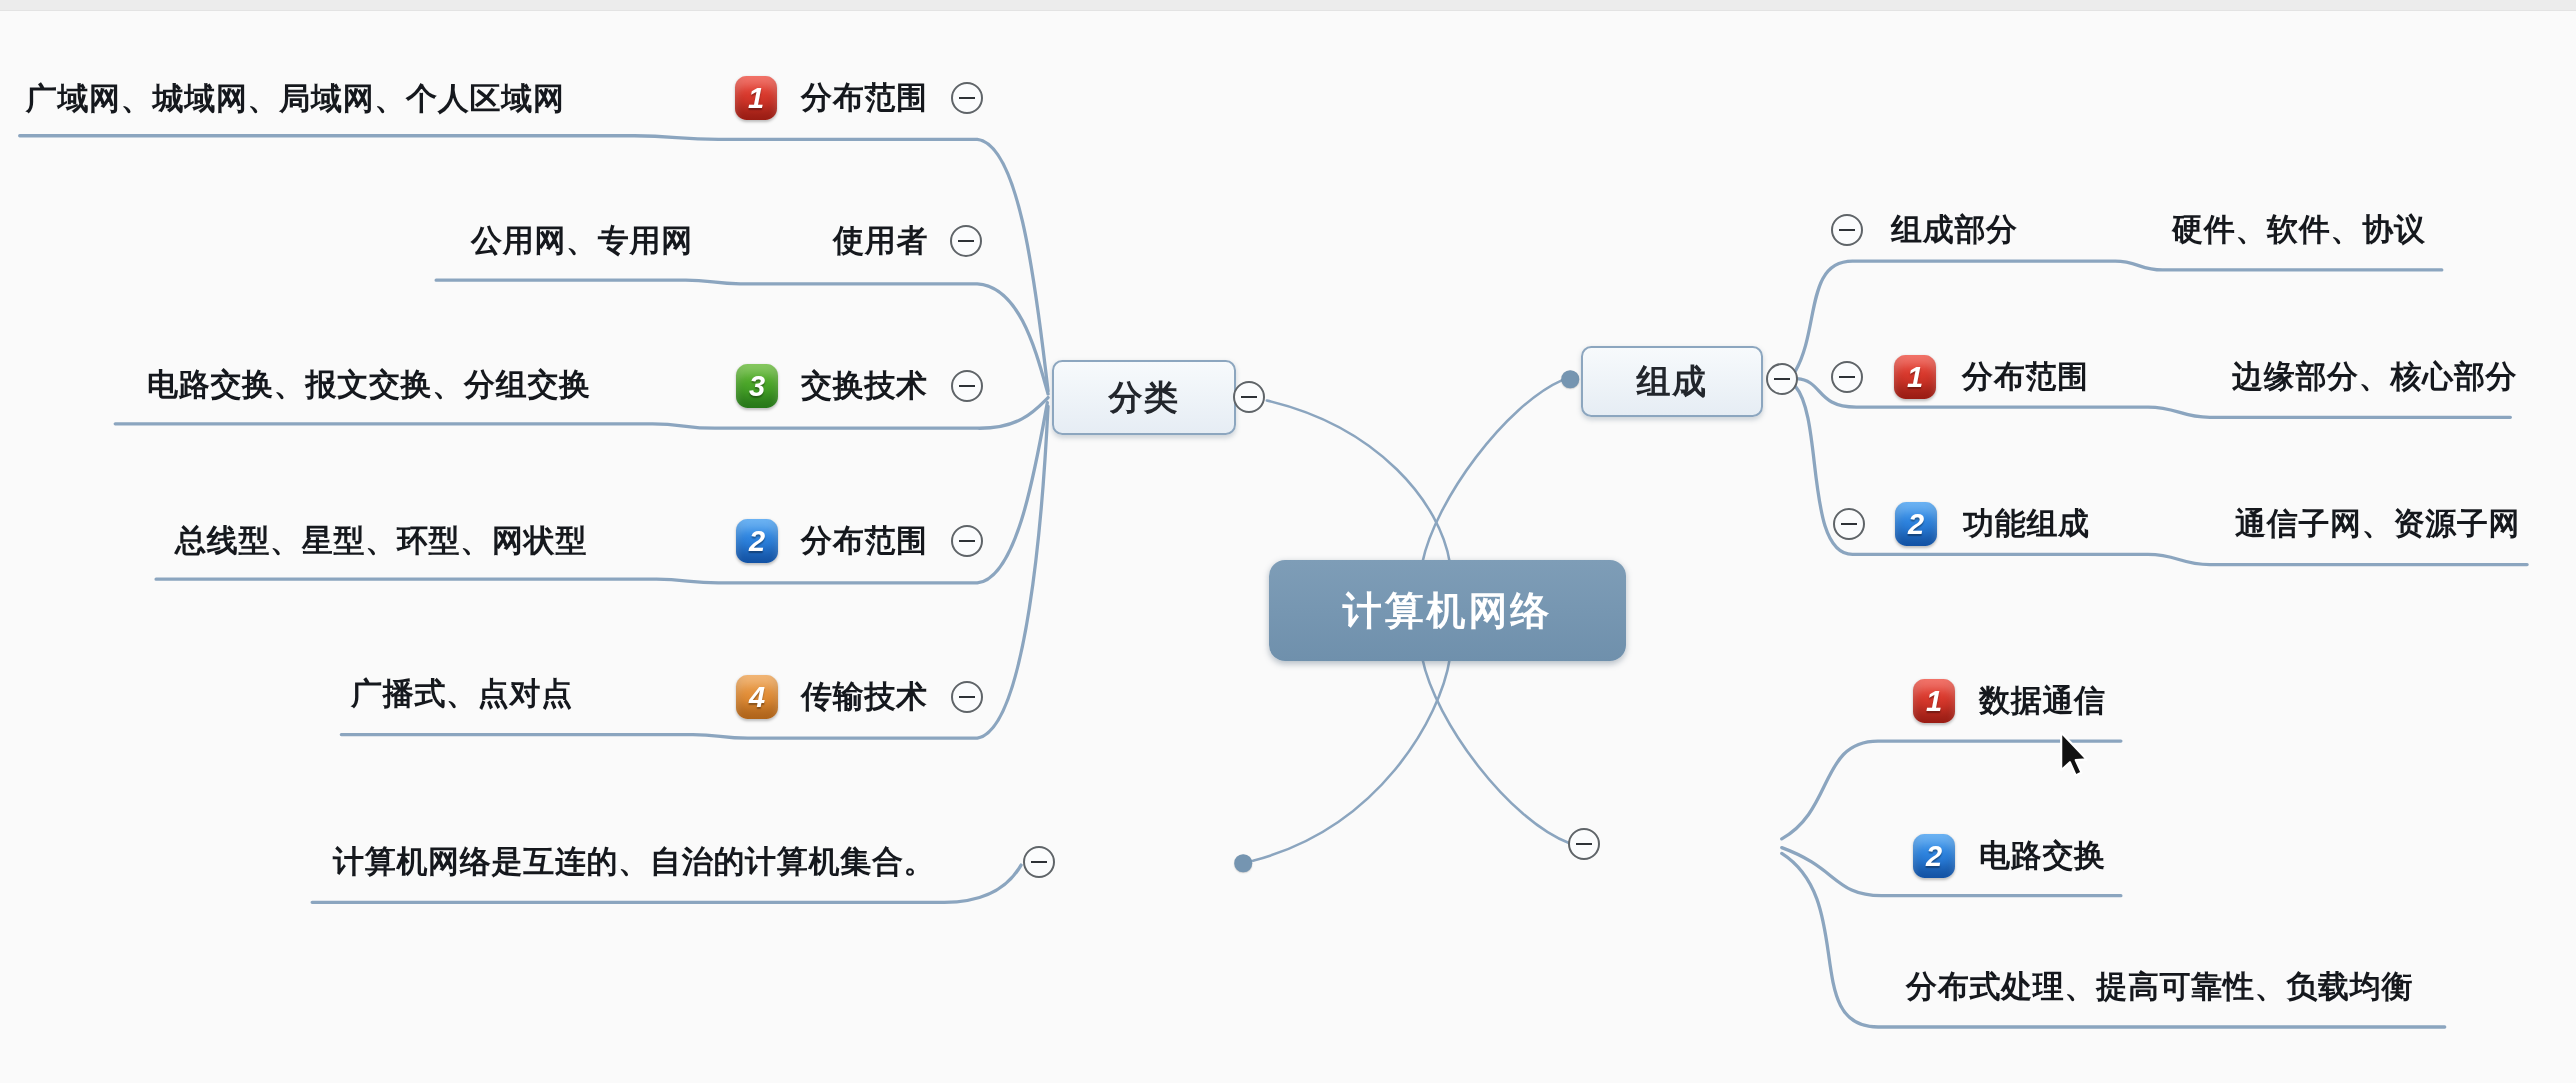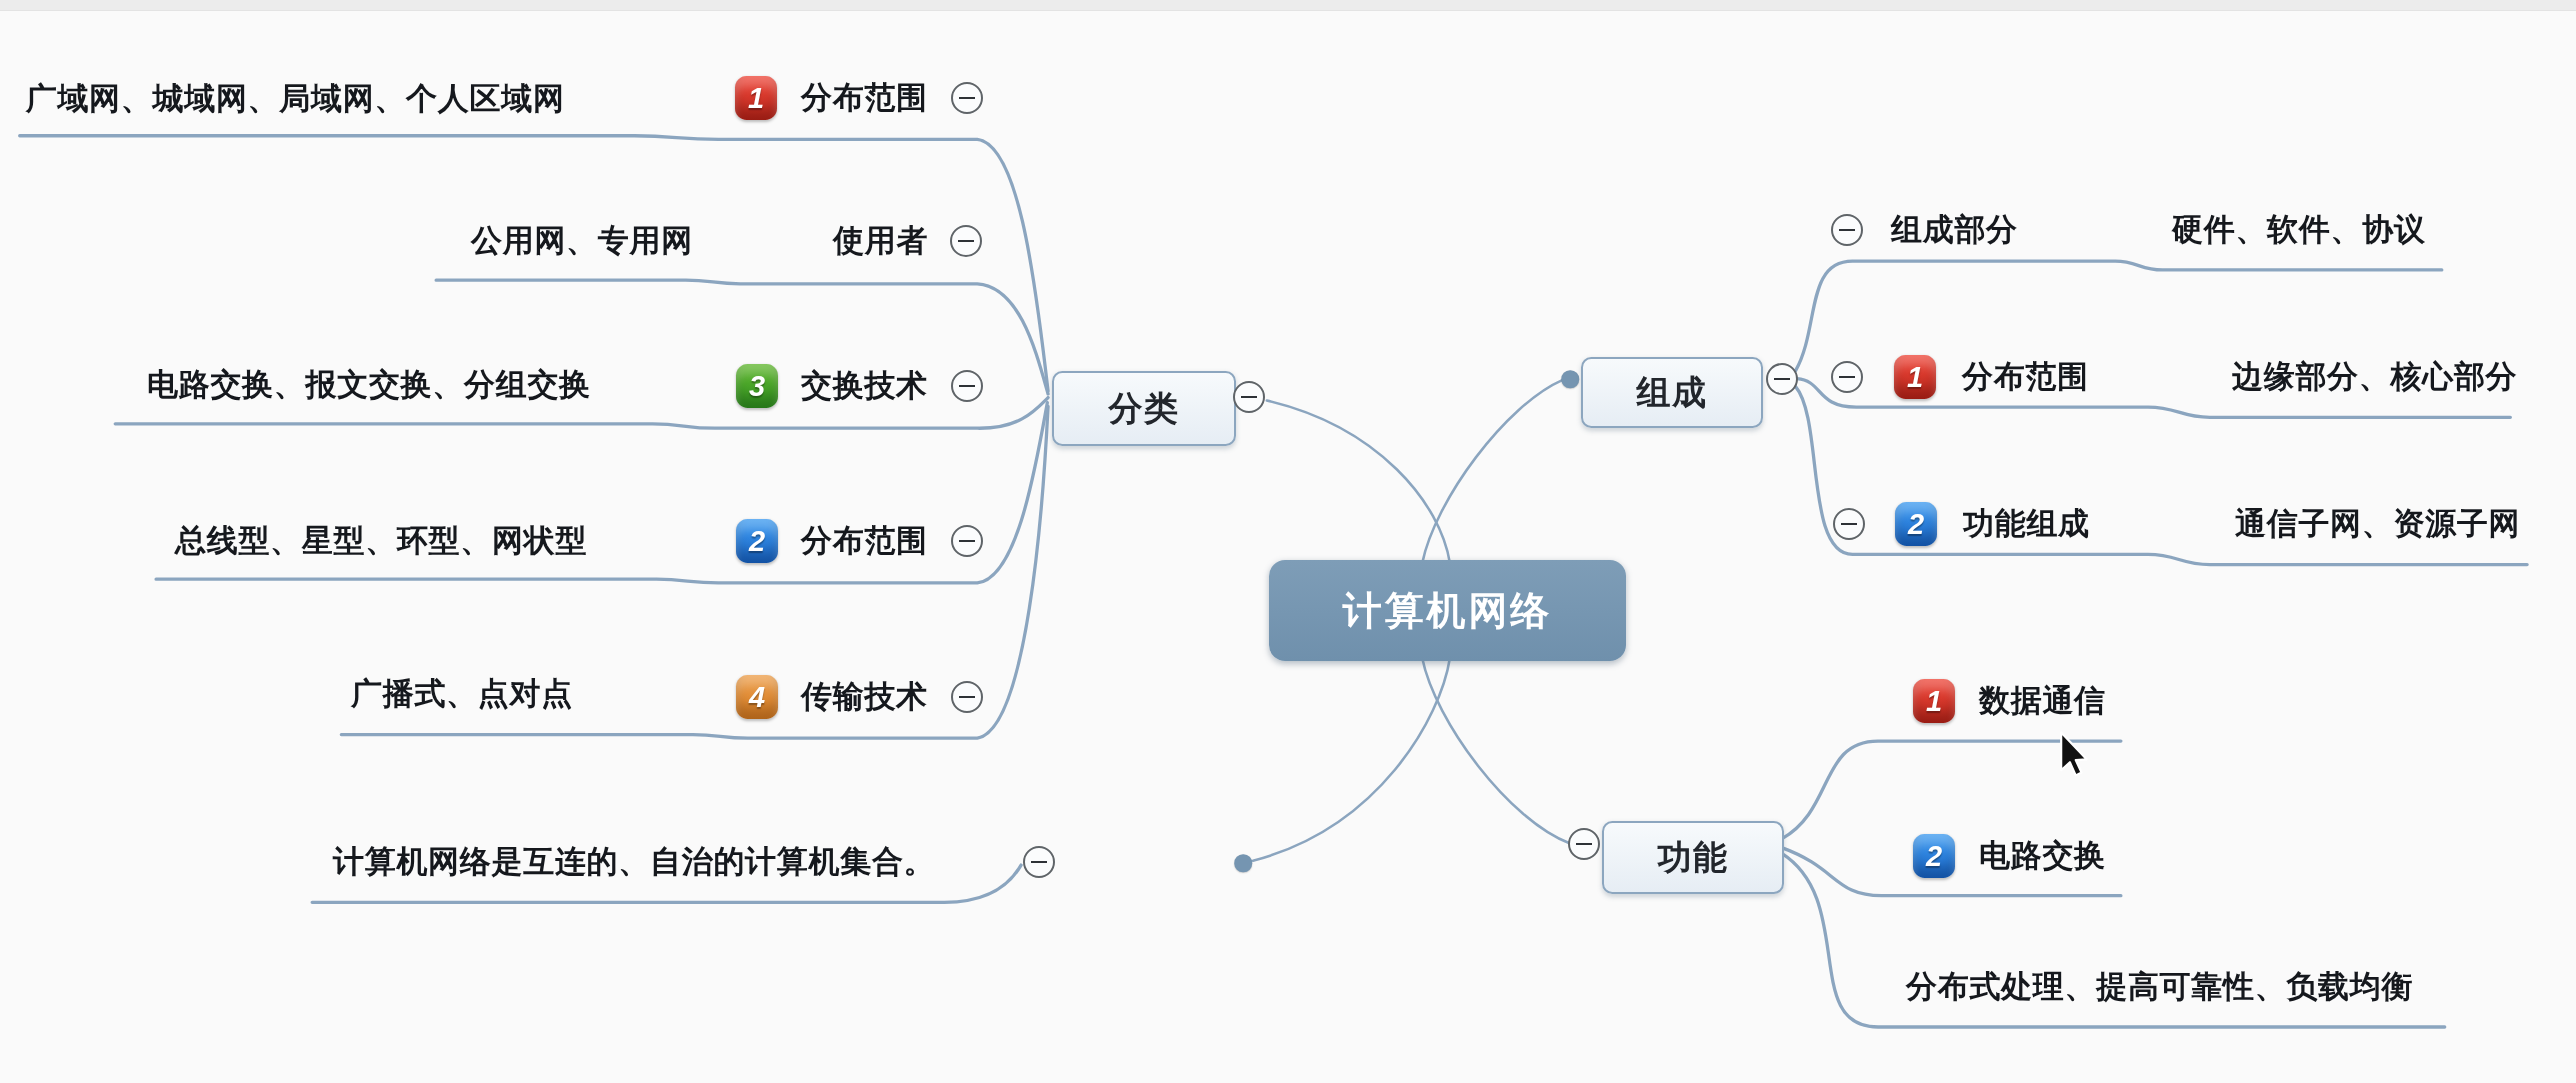--- a/index.html
+++ b/index.html
@@ -6,21 +6,21 @@
   #stage{position:relative;width:2576px;height:1084px;overflow:hidden;
          background:#fafafa;font-family:"Liberation Sans","DejaVu Sans",sans-serif;}
   #topstrip{position:absolute;left:0;top:0;width:100%;height:9.5px;background:#ececec;border-bottom:0.7px solid #e3e3e3;}
   svg.lines{position:absolute;left:0;top:0;}
   .txt{position:absolute;transform:translateY(-50%);white-space:nowrap;
        font-size:31px;font-weight:bold;color:#15181d;letter-spacing:0.7px;margin-left:6px;}
   .nodebox{position:absolute;display:flex;align-items:center;justify-content:center;
        border:2.2px solid #8ca6bf;border-radius:10.2px;
        background:linear-gradient(180deg,#f7fafc,#e6edf4);
        box-shadow:0 2.2px 5.1px rgba(90,110,130,.28);
-       font-size:34px;font-weight:bold;color:#22262c;letter-spacing:1.5px;margin-top:11px;}
+       font-size:34px;font-weight:bold;color:#22262c;letter-spacing:1.5px;}
   .rootbox{position:absolute;display:flex;align-items:center;justify-content:center;
        border-radius:16px;background:linear-gradient(180deg,#7e9db7,#6f90ac);
        box-shadow:0 2.9px 6.6px rgba(80,100,120,.4);
        font-size:39px;font-weight:bold;color:#ffffff;letter-spacing:2.9px;}
   .minus{position:absolute;width:32px;height:32px;border-radius:50%;
        background:#fbfcfd;border:2.2px solid #5f6468;box-sizing:border-box;
        transform:translate(-50%,-50%);display:flex;align-items:center;justify-content:center;}
   .minus::after{content:"";width:16px;height:2.9px;background:#2e3237;display:block;}
   .badge{position:absolute;width:42px;height:44px;border-radius:11.7px;
        transform:translate(-50%,-50%);display:flex;align-items:center;justify-content:center;
@@ -103,21 +103,20 @@
   <span class="badge" style="left: 1915px; top: 377px; background: linear-gradient(rgb(238, 75, 62), rgb(187, 35, 24));">1</span>
   <span class="txt" style="left:1956px;top:377px">分布范围</span>
   <span class="txt" style="left:2226px;top:377px">边缘部分、核心部分</span>
 
   <span class="minus" style="left:1849px;top:524px"></span>
   <span class="badge" style="left: 1916px; top: 524px; background: linear-gradient(rgb(65, 157, 240), rgb(23, 100, 200));">2</span>
   <span class="txt" style="left:1957px;top:524px">功能组成</span>
   <span class="txt" style="left:2229px;top:524px">通信子网、资源子网</span>
 
   <span class="minus" style="left:1584px;top:844px"></span>
-  <div class="nodebox" style="left:1602px;top:810px;width:178px;height:69px">功能</div>
 
   <span class="badge" style="left: 1934px; top: 701px; background: linear-gradient(rgb(238, 75, 62), rgb(187, 35, 24));">1</span>
   <span class="txt" style="left:1973px;top:701px">数据通信</span>
 
   <span class="badge" style="left: 1934px; top: 856px; background: linear-gradient(rgb(65, 157, 240), rgb(23, 100, 200));">2</span>
   <span class="txt" style="left:1973px;top:856px">电路交换</span>
 
   <span class="txt" style="left:1900px;top:987px">分布式处理、提高可靠性、负载均衡</span>
 
   <span class="txt" style="left:327px;top:862px">计算机网络是互连的、自治的计算机集合。</span>

